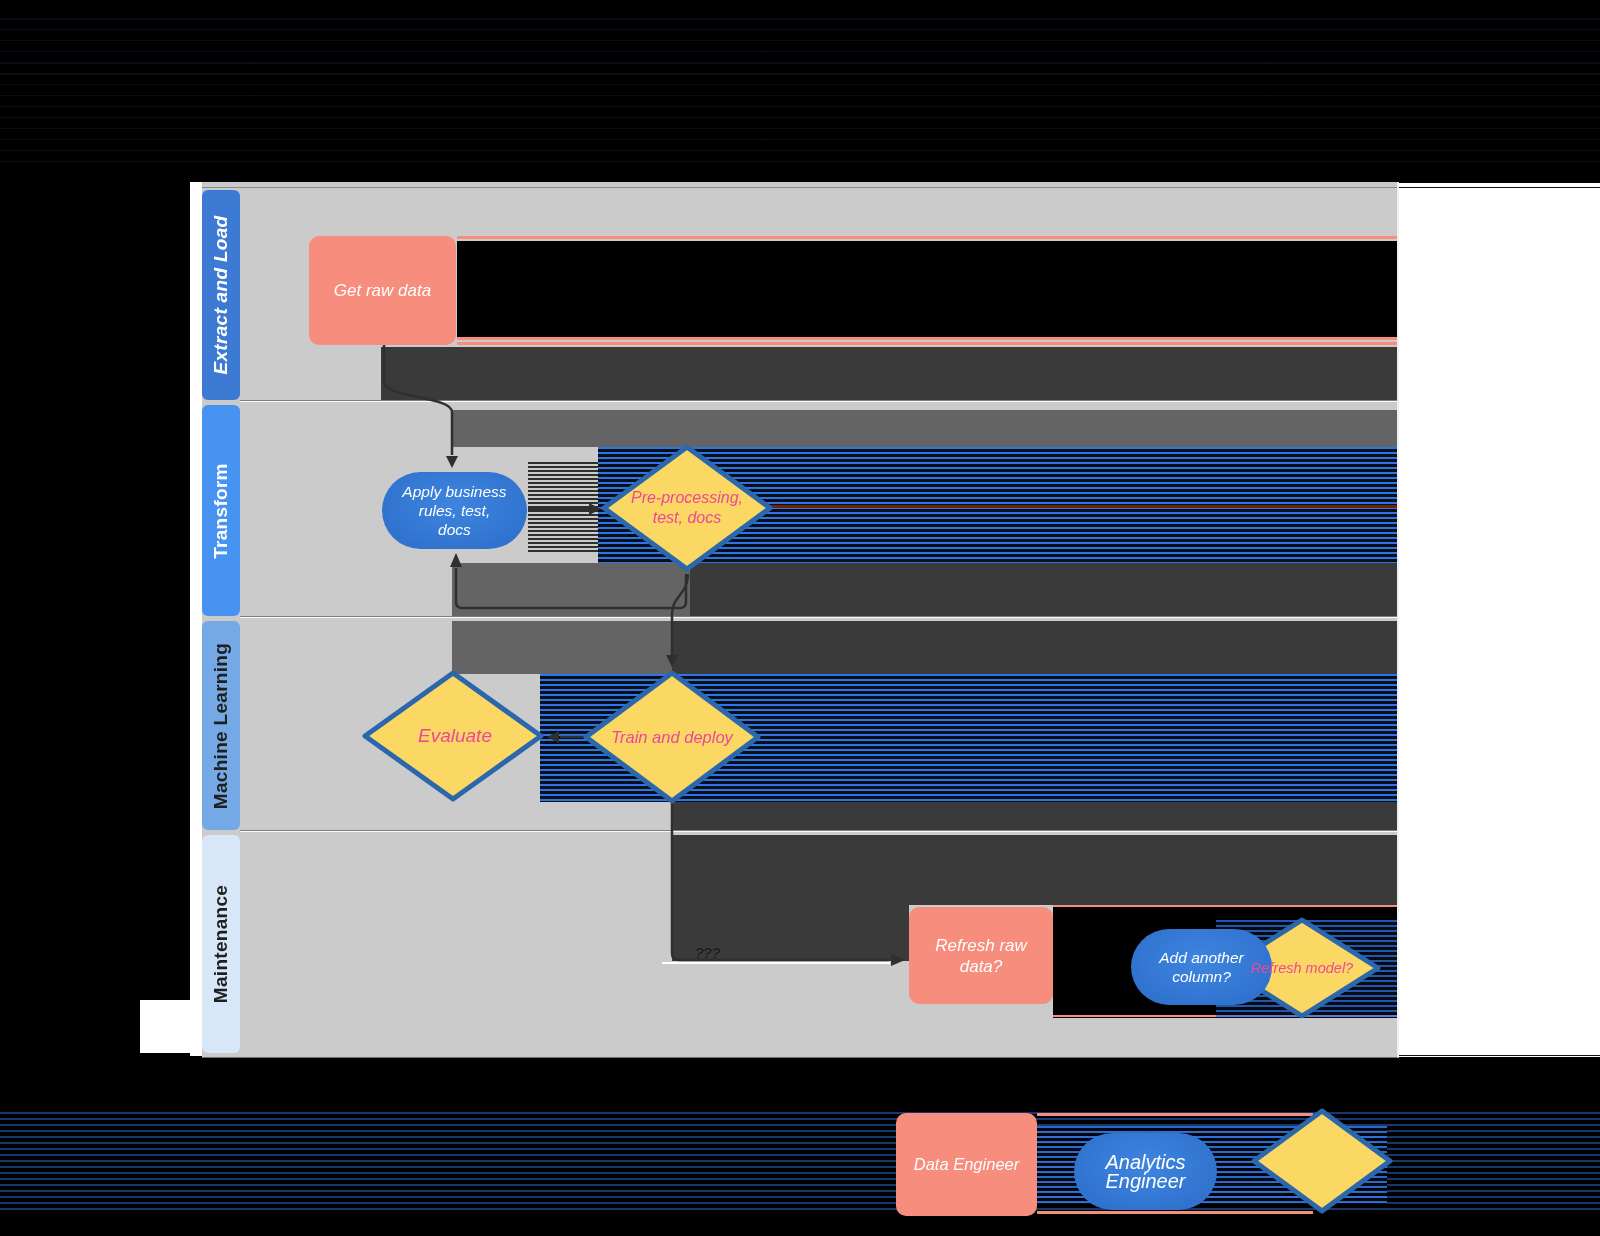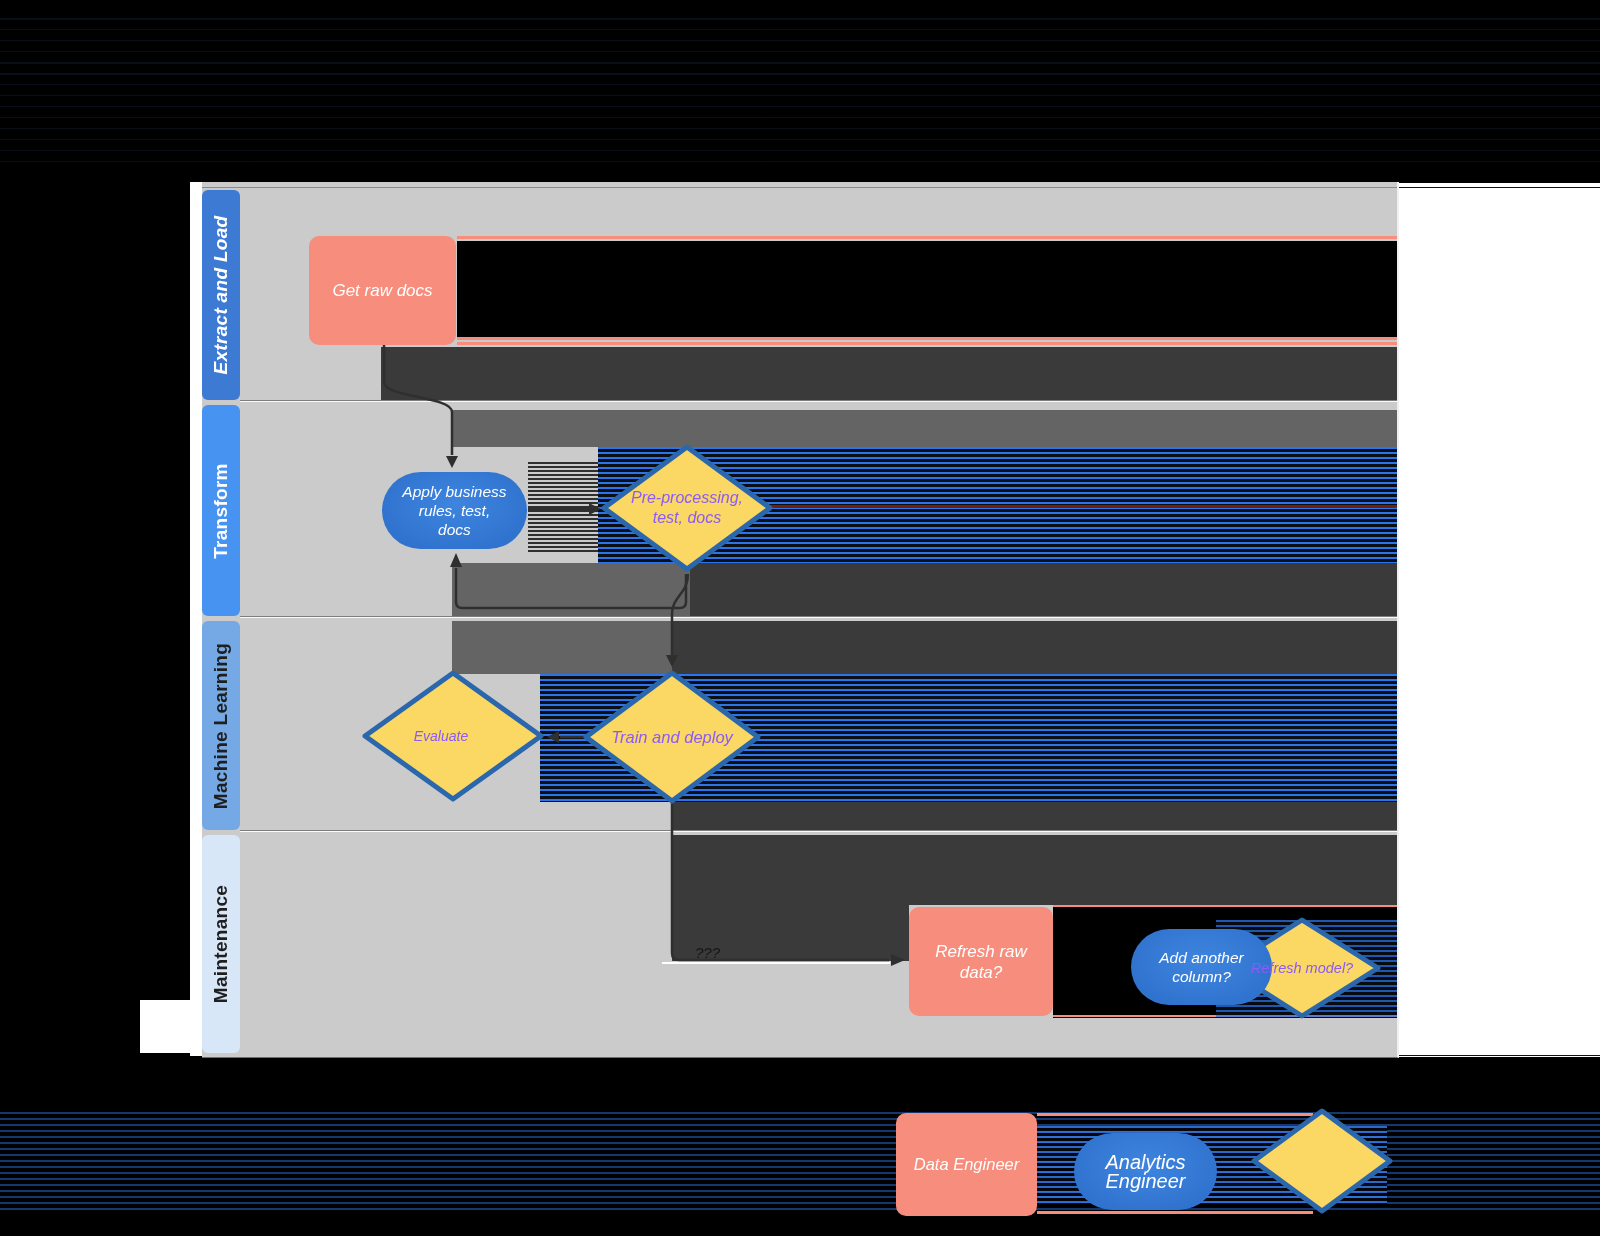--- a/index.html
+++ b/index.html
@@ -28,21 +28,21 @@
   .legend-stripes{background:repeating-linear-gradient(to bottom,rgba(45,110,220,0.5) 0 2px,transparent 2px 6px);}
   .legend-stripes.strong{background:repeating-linear-gradient(to bottom,rgba(52,122,238,0.85) 0 2px,rgba(4,6,10,.9) 2px 5px);}
   .redline{background:#6E2008;}
   .whiteline{background:#fff;}
   
   .node{display:flex;align-items:center;justify-content:center;text-align:center;z-index:8;}
   .node .lbl{white-space:pre-line;font-style:italic;}
   .n-rect{background:#F78D7C;border-radius:10px;color:#fff;font-size:17px;line-height:21px;}
   .n-pill{background:radial-gradient(ellipse at 50% 42%,#3E85E0 0%,#3073CE 75%);border-radius:40px;
           color:#fff;font-size:15.5px;line-height:19px;}
-  .diamond-lbl{color:#8b5cf6;z-index:9;}
+  .diamond-lbl{color:#ec4899;z-index:9;}
   svg.overlay{position:absolute;left:0;top:0;z-index:7;pointer-events:none;}
   .edge-label{font-style:italic;font-size:15px;color:#161616;z-index:9;}
   .legend-item{z-index:8;}
 </style>
 </head>
 <body>
 
 <div class="page">
 
   <div class="abs faint-stripes" style="left:0;top:18px;width:1600px;height:152px;"></div>
@@ -120,43 +120,43 @@
     <g fill="#FBD763" stroke="#2B67AC" stroke-width="5" stroke-linejoin="round">
       <polygon points="687,447 770,508 687,569 604,508"></polygon>
       <polygon points="453,673 541,736 453,799 365,736"></polygon>
       <polygon points="672,673 758,737 672,801 586,737"></polygon>
       <polygon points="1302,920 1378,968 1302,1016 1226,968"></polygon>
       <polygon points="1322,1111 1390,1161 1322,1211 1254,1161"></polygon>
     </g>
   </svg>
 
   <div class="abs node n-rect" style="left:309px;top:236px;width:147px;height:109px;">
-    <span class="lbl">Get raw docs</span>
+    <span class="lbl">Get raw data</span>
   </div>
 
   <div class="abs node n-pill" style="left:382px;top:472px;width:145px;height:77px;">
     <span class="lbl">Apply business
 rules, test,
 docs</span>
   </div>
 
   <div class="abs node diamond-lbl" style="left:604px;top:447px;width:166px;height:122px;font-size:16px;line-height:20px;">
     <span class="lbl">Pre-processing,
 test, docs</span>
   </div>
 
-  <div class="abs node diamond-lbl" style="left:353px;top:673px;width:176px;height:126px;font-size:14px;">
+  <div class="abs node diamond-lbl" style="left:367px;top:673px;width:176px;height:126px;font-size:19px;">
     <span class="lbl">Evaluate</span>
   </div>
 
   <div class="abs node diamond-lbl" style="left:586px;top:673px;width:172px;height:128px;font-size:16.5px;">
     <span class="lbl">Train and deploy</span>
   </div>
 
-  <div class="abs node n-rect" style="left:909px;top:907px;width:144px;height:109px;">
+  <div class="abs node n-rect" style="left:909px;top:907px;width:144px;height:97px;">
     <span class="lbl">Refresh raw
 data?</span>
   </div>
 
   <div class="abs node n-pill" style="left:1131px;top:929px;width:141px;height:76px;">
     <span class="lbl">Add another
 column?</span>
   </div>
 
   <div class="abs node diamond-lbl" style="left:1226px;top:920px;width:152px;height:96px;font-size:14.5px;">

